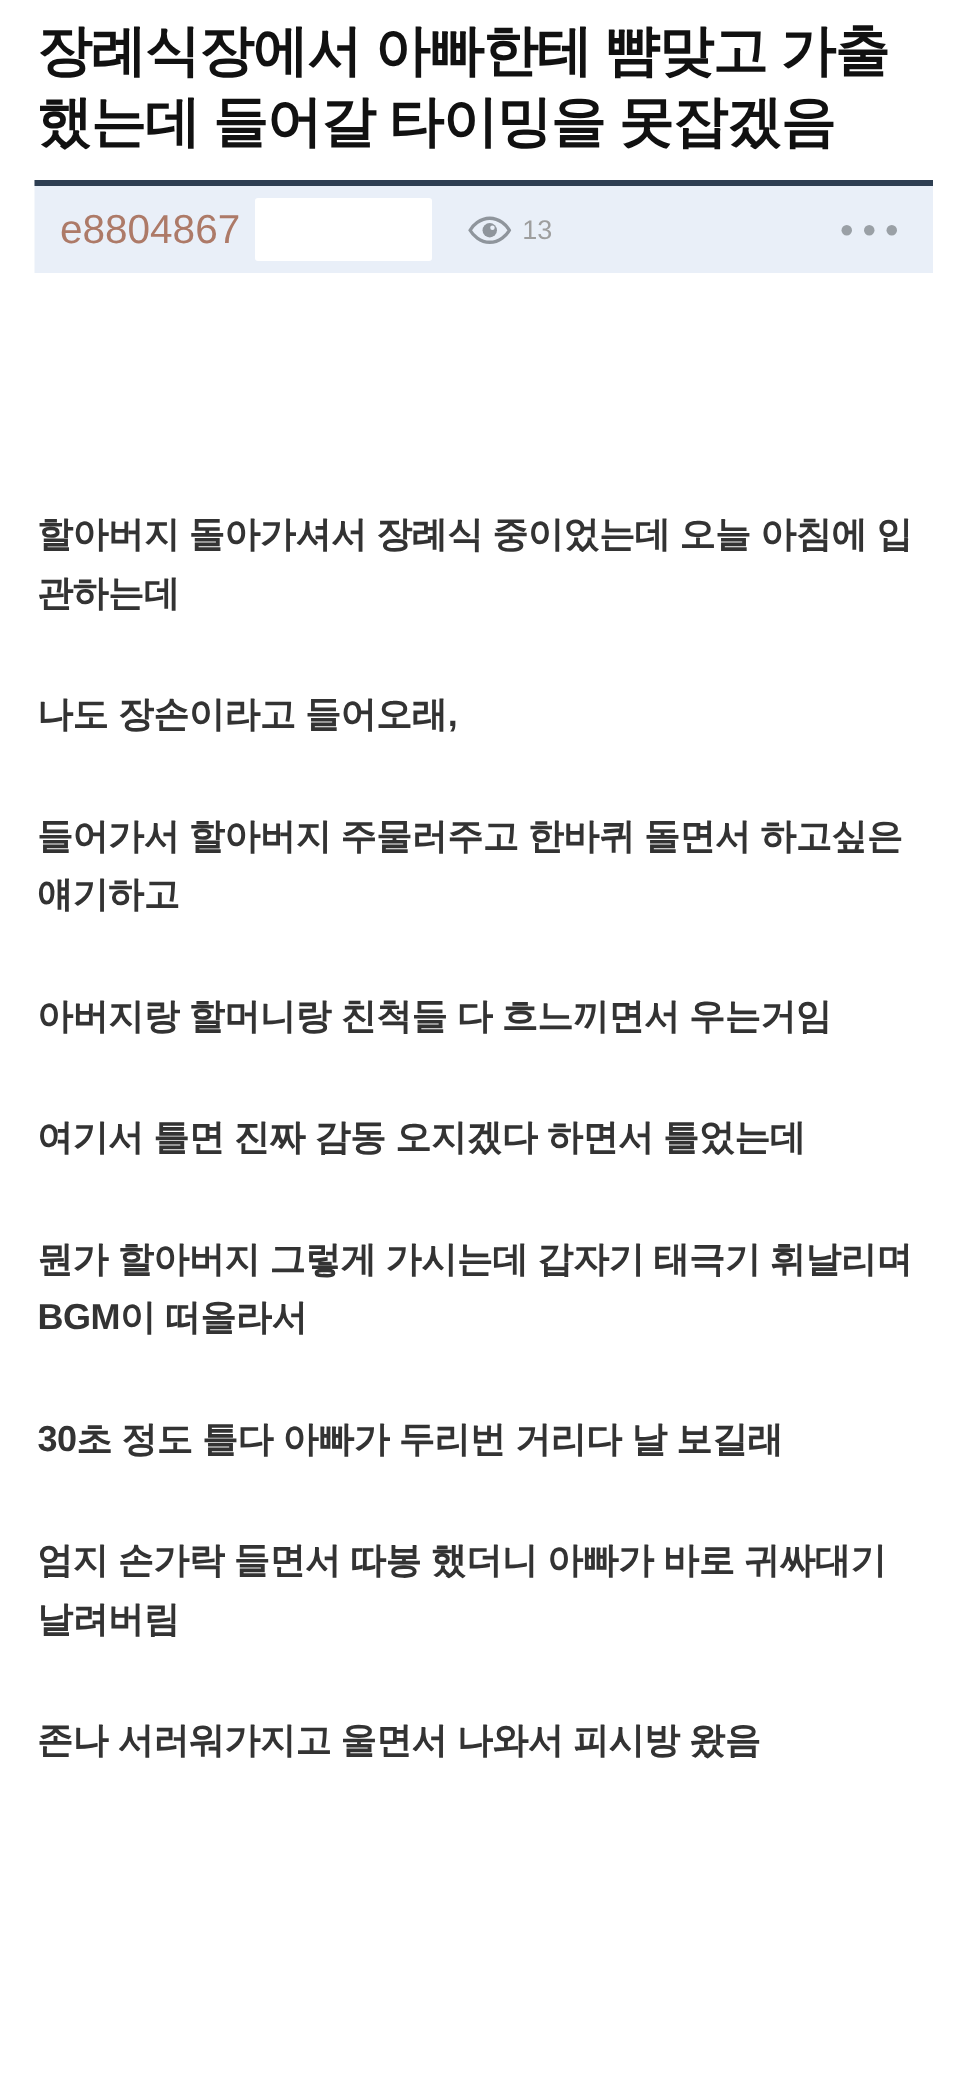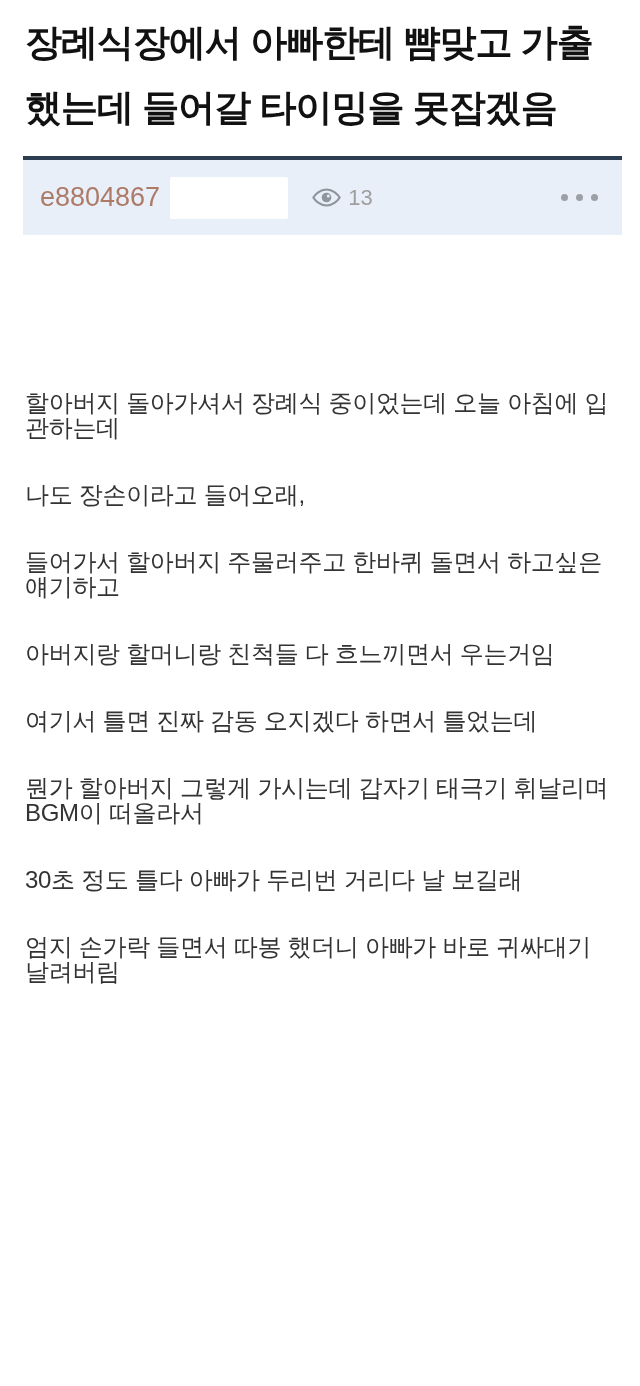--- a/index.html
+++ b/index.html
@@ -8,29 +8,29 @@
     width: 640px;
     height: 1386px;
     overflow: hidden;
     font-family: "Liberation Sans", "DejaVu Sans", sans-serif;
     position: relative;
   }
   .post-title {
     margin: 10px 25px 0 25px;
     width: 592px;
     font-size: 37px;
-    line-height: 65px;
+    line-height: 47px;
     font-weight: 700;
     letter-spacing: -1px;
     color: #111111;
     word-break: break-all;
   }
   .meta-bar {
     margin: 16px 18px 0 23px;
-    height: 79px;
+    height: 62px;
     background: #e9eff8;
     border-top: 4px solid #2e3e52;
     display: flex;
     align-items: center;
     padding: 0 22px 0 17px;
   }
   .author-id {
     font-size: 27px;
     color: #ad7a68;
     letter-spacing: 0;
@@ -43,21 +43,21 @@
     background: #ffffff;
     border-radius: 2px;
   }
   .views {
     margin-left: 24px;
     display: flex;
     align-items: center;
     gap: 7px;
   }
   .views .count {
-    font-size: 22px;
+    font-size: 18px;
     color: #9e9e9e;
   }
   .eye-wrap { display: inline-flex; align-items: center; }
   .more-btn {
     margin-left: auto;
     background: none;
     border: none;
     display: flex;
     align-items: center;
     gap: 8px;
@@ -70,25 +70,26 @@
     border-radius: 50%;
     background: #9aa0a6;
     display: block;
   }
   .post-body {
     margin: 155px 25px 0 25px;
     width: 592px;
   }
   .post-body p {
     font-size: 24px;
-    line-height: 25px;
+    line-height: 39px;
     color: #333333;
     letter-spacing: -0.3px;
     word-break: break-all;
     margin: 0 0 42px 0;
+    font-weight: bold;
   }
   .post-body p:last-child { margin-bottom: 0; }
 </style>
 </head>
 <body>
 
 <h1 class="post-title">장례식장에서 아빠한테 뺨맞고 가출했는데 들어갈 타이밍을 못잡겠음</h1>
 
 <div class="meta-bar">
   <span class="author-id">e8804867</span>
@@ -117,13 +118,14 @@
 
 <div class="post-body">
     <p>할아버지 돌아가셔서 장례식 중이었는데 오늘 아침에 입관하는데</p>
     <p>나도 장손이라고 들어오래,</p>
     <p>들어가서 할아버지 주물러주고 한바퀴 돌면서 하고싶은 얘기하고</p>
     <p>아버지랑 할머니랑 친척들 다 흐느끼면서 우는거임</p>
     <p>여기서 틀면 진짜 감동 오지겠다 하면서 틀었는데</p>
     <p>뭔가 할아버지 그렇게 가시는데 갑자기 태극기 휘날리며 BGM이 떠올라서</p>
     <p>30초 정도 틀다 아빠가 두리번 거리다 날 보길래</p>
     <p>엄지 손가락 들면서 따봉 했더니 아빠가 바로 귀싸대기 날려버림</p>
+    <p>존나 서러워가지고 울면서 나와서 피시방 왔음</p>
   </div>
 
 </body></html>

